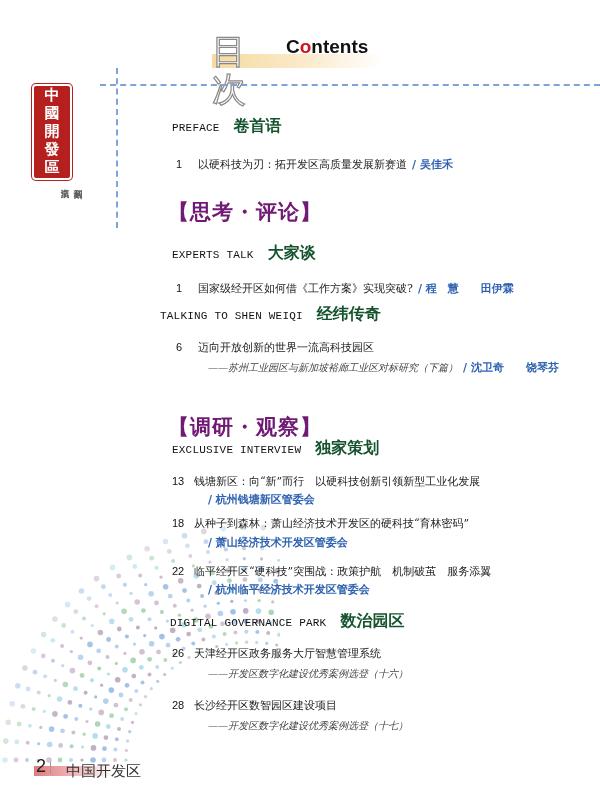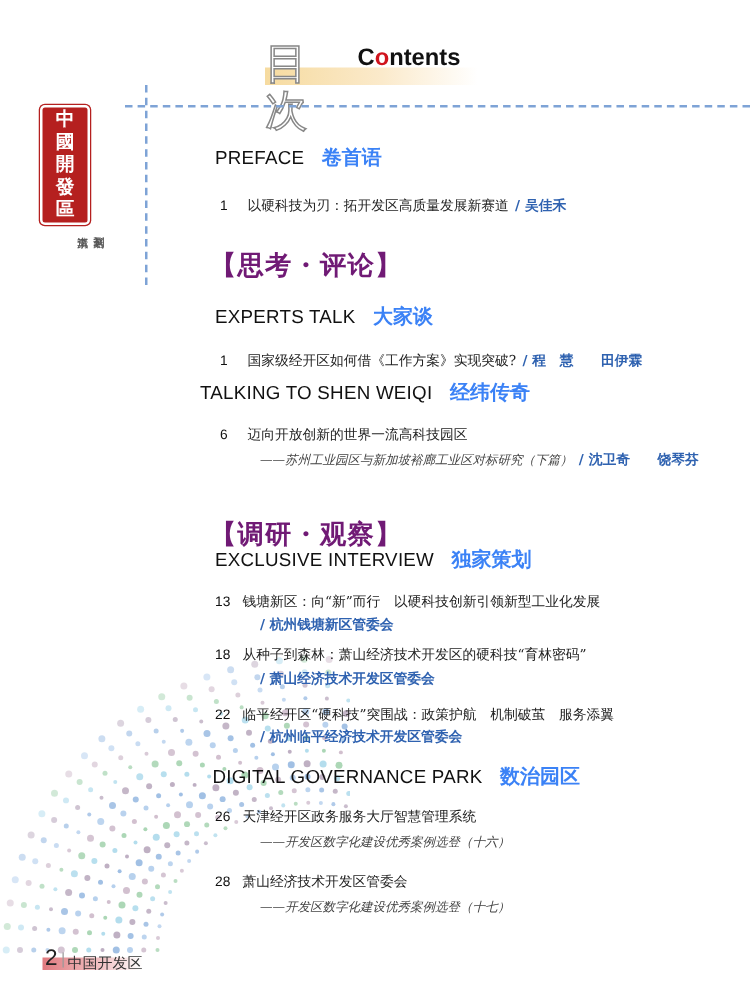--- a/index.html
+++ b/index.html
@@ -23,33 +23,33 @@
     
     .seal { left:34px; top:86px; width:36px; height:92px; background:#b5201f; border-radius:2px;
             box-shadow:0 0 0 2px #fff, 0 0 0 3px #b5201f; }
     .seal span { display:block; color:#fff; font-size:15px; line-height:18px; text-align:center; font-weight:bold; }
     .seal-caption { left:58px; top:182px; writing-mode:vertical-rl; font-size:9px; color:#555; line-height:13px; }
 
     
     .dots { left:0; top:380px; width:280px; height:400px; }
 
     
-    .sec-en { font-family:Liberation Sans, sans-serif; font-size:15px; color:#111; letter-spacing:0.2px; }
-    .sec-cn { font-size:16px; font-weight:bold; color:#3b82f6; margin-left:14px; }
+    .sec-en { font-family:Liberation Mono, monospace; font-size:11px; color:#111; letter-spacing:0.2px; }
+    .sec-cn { font-size:16px; font-weight:bold; color:#14532d; margin-left:14px; }
     .cat { font-size:21px; font-weight:bold; color:#701a75; letter-spacing:1px; }
     .num { display:inline-block; width:22px; font-family:"Liberation Sans", sans-serif; font-size:11px; color:#111; }
     .art { font-family:"DejaVu Serif", serif; font-size:11px; color:#222; }
     .auth { font-family:"DejaVu Serif", serif; font-size:11px; color:#2f62b0; font-weight:bold; }
     .sub { font-family:"DejaVu Serif", serif; font-size:10px; color:#444; font-style:italic; }
 
     .footer-band { left:34px; top:766px; width:80px; height:10px;
                    background:linear-gradient(90deg,#e07a7f 0%, #f2c4c6 60%, rgba(255,255,255,0) 100%); }
     .page-num { left:36px; top:756px; font-size:18px; font-family:"Liberation Sans", sans-serif; color:#222; }
     .page-sep { left:50px; top:762px; width:1px; height:12px; background:#999; }
-    .page-mag { left:54px; top:762px; font-size:12px; color:#333; }
+    .page-mag { left:66px; top:762px; font-size:15px; color:#333; }
   </style>
 </head>
 <body>
 
 <div class="abs title-wrap">
   <div class="title-band"></div>
   <div class="title-cn">目次</div>
   <div class="title-en"><span>C</span><span class="o">o</span><span>ntents</span></div>
 </div>
 <div class="abs hdash"></div>
@@ -388,21 +388,21 @@
 <div class="abs" style="left:170px;top:611px;">
   <span class="sec-en">DIGITAL GOVERNANCE PARK</span><span class="sec-cn">数治园区</span>
 </div>
 <div class="abs" style="left:172px;top:642px;">
   <span class="num">26</span><span class="art">天津经开区政务服务大厅智慧管理系统</span>
 </div>
 <div class="abs" style="left:208px;top:662px;">
   <span class="sub">——开发区数字化建设优秀案例选登（十六）</span>
 </div>
 <div class="abs" style="left:172px;top:694px;">
-  <span class="num">28</span><span class="art">萧山经济技术开发区管委会</span>
+  <span class="num">28</span><span class="art">长沙经开区数智园区建设项目</span>
 </div>
 <div class="abs" style="left:208px;top:714px;">
   <span class="sub">——开发区数字化建设优秀案例选登（十七）</span>
 </div>
 
 <div class="abs footer-band"></div>
 <div class="abs page-num">2</div>
 <div class="abs page-sep"></div>
 <div class="abs page-mag">中国开发区</div>
 

